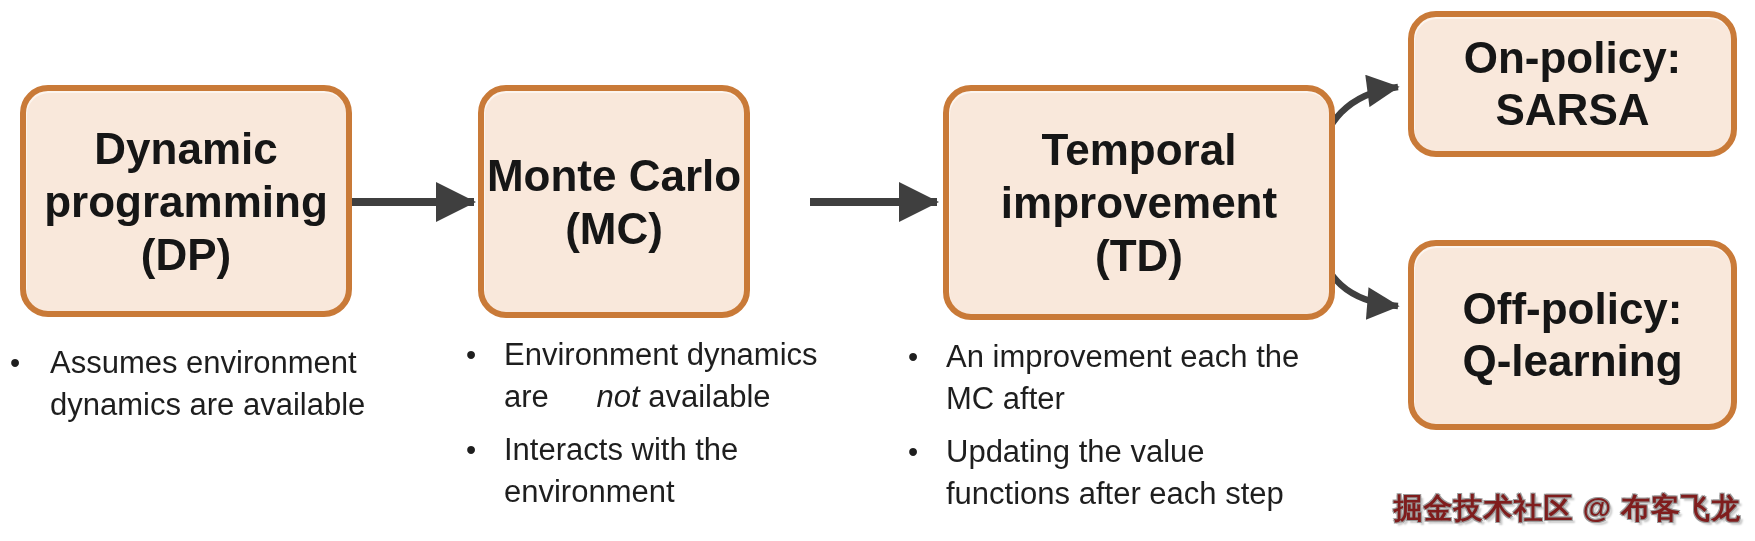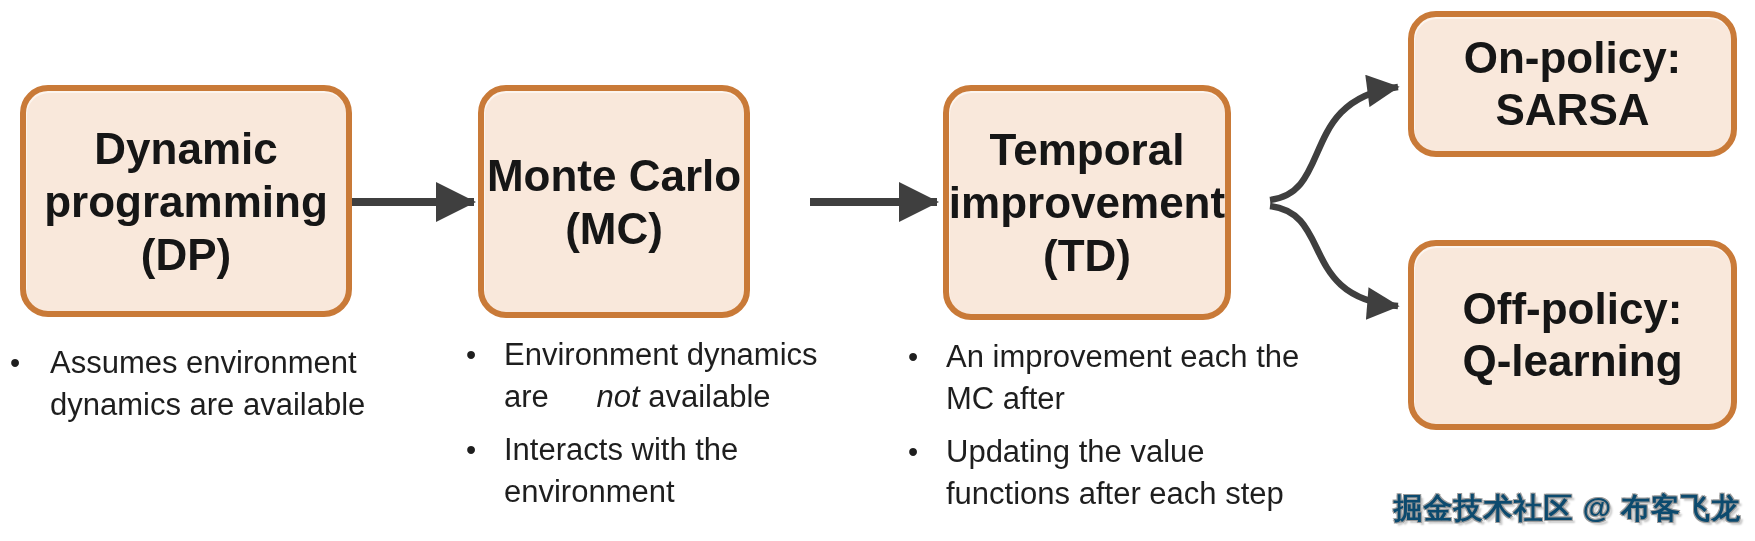--- a/index.html
+++ b/index.html
@@ -30,21 +30,21 @@
     align-items: center;
     text-align: center;
     font-weight: bold;
     font-size: 44px;
     line-height: 53px;
     color: var(--title-color, #161616);
     box-shadow: inset 1px 2px 0 rgba(255,255,255,0.55);
   }
   .node-dp     { left: 20px;   top: 85px;  width: 332px; height: 232px; }
   .node-mc     { left: 478px;  top: 85px;  width: 272px; height: 233px; }
-  .node-td     { left: 943px;  top: 85px;  width: 288px; height: 235px; }
+  .node-td     { left: 943px;  top: 85px;  width: 392px; height: 235px; }
   .node-sarsa  { left: 1408px; top: 11px;  width: 329px; height: 146px; line-height: 52px; }
   .node-qlearn { left: 1408px; top: 240px; width: 329px; height: 190px; line-height: 52px; }
   .bullets {
     position: absolute;
     font-size: 31px;
     line-height: 42px;
     color: var(--body-color, #1E1E1E);
   }
   .bullets-dp { left: 10px;  top: 342px; width: 410px; }
   .bullets-mc { left: 466px; top: 334px; width: 410px; }
@@ -53,21 +53,21 @@
   .dot  { flex: 0 0 38px; width: 38px; font-size: 29px; }
   .bullets-dp .dot { flex-basis: 40px; width: 40px; }
   .lines em { font-style: italic; margin-left: 39px; }
   .watermark {
     position: absolute;
     right: 14px;
     top: 489px;
     font-size: 29px;
     font-weight: bold;
     letter-spacing: 1px;
-    color: #0c4a6e;
+    color: #7f1d1d;
     text-shadow:
       -1px -1px 0 #9b9b9b,
        1px -1px 0 #9b9b9b,
       -1px  1px 0 #9b9b9b,
        1px  1px 0 #9b9b9b,
        3px  3px 2px #c9c9c9;
     white-space: nowrap;
   }
 </style>
 </head>

